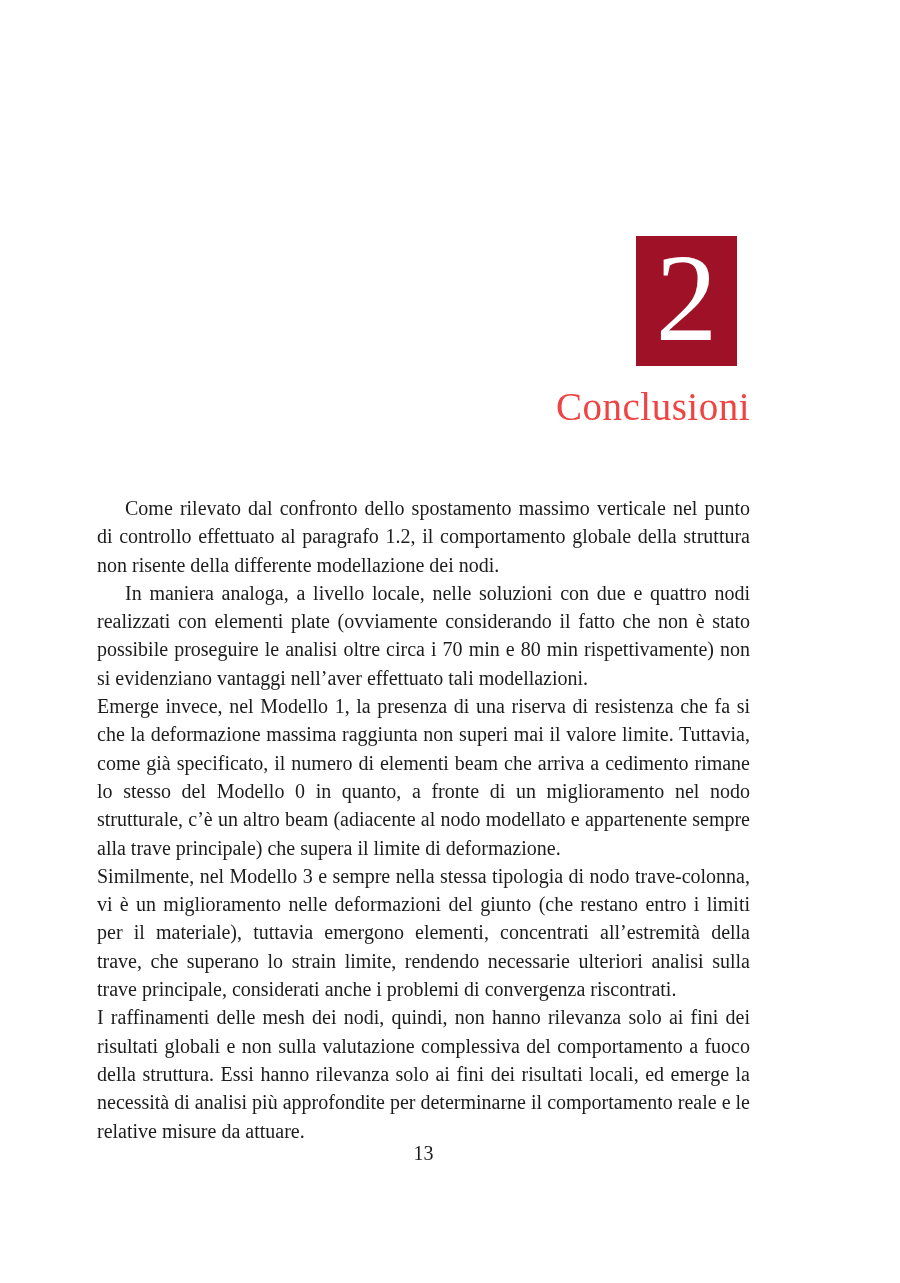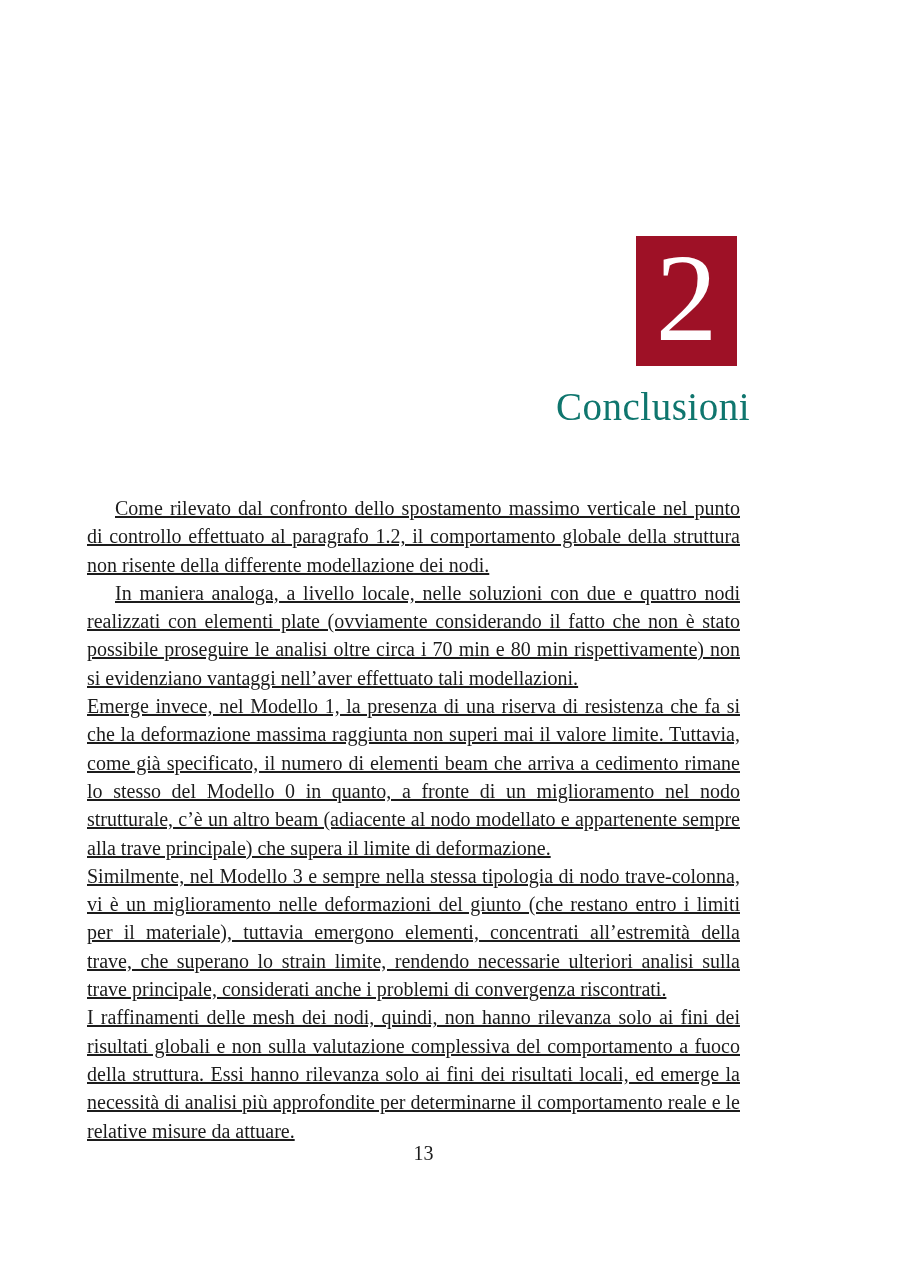--- a/index.html
+++ b/index.html
@@ -35,34 +35,33 @@
     transform: translateY(-2px);
   }
   .chapter-title {
     position: absolute;
     top: 384px;
     right: 150px;
     margin: 0;
     font-weight: normal;
     font-size: 39px;
     line-height: 46px;
-    color: #0f766e;
+    color: #ef4444;
     text-align: right;
     letter-spacing: 0.5px;
   }
   .body-text {
     position: absolute;
-    left: 87px;
+    left: 97px;
     top: 494px;
     width: 653px;
     font-size: 20px;
     line-height: 28.3px;
     text-align: justify;
     hyphens: auto;
-    text-decoration: underline;
     -webkit-hyphens: auto;
   }
   .body-text p {
     margin: 0;
     padding: 0;
   }
   .body-text p.indent {
     text-indent: 28px;
   }
   .page-number {

